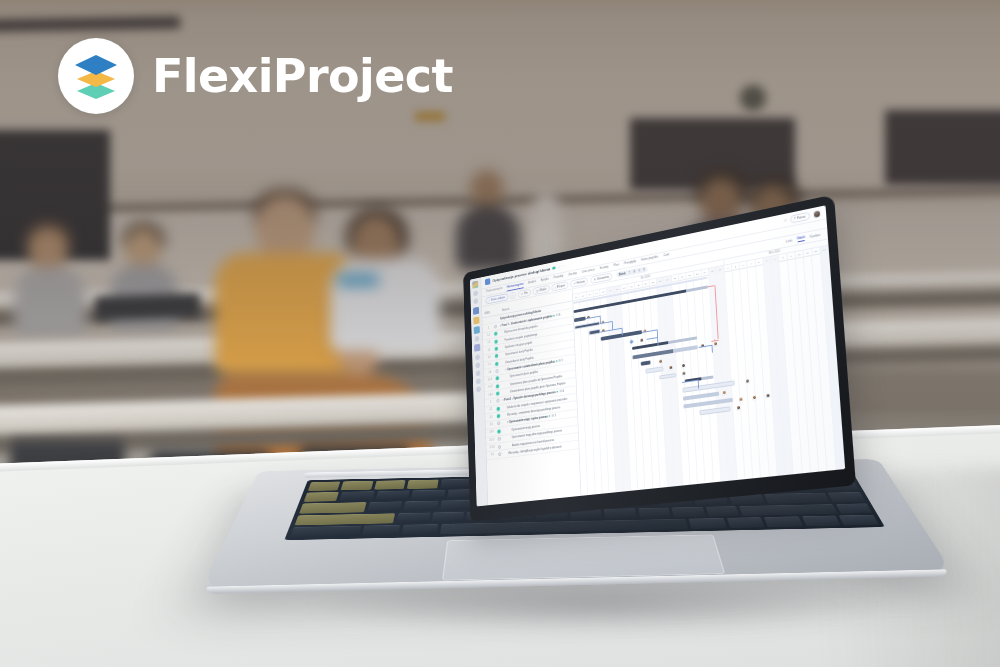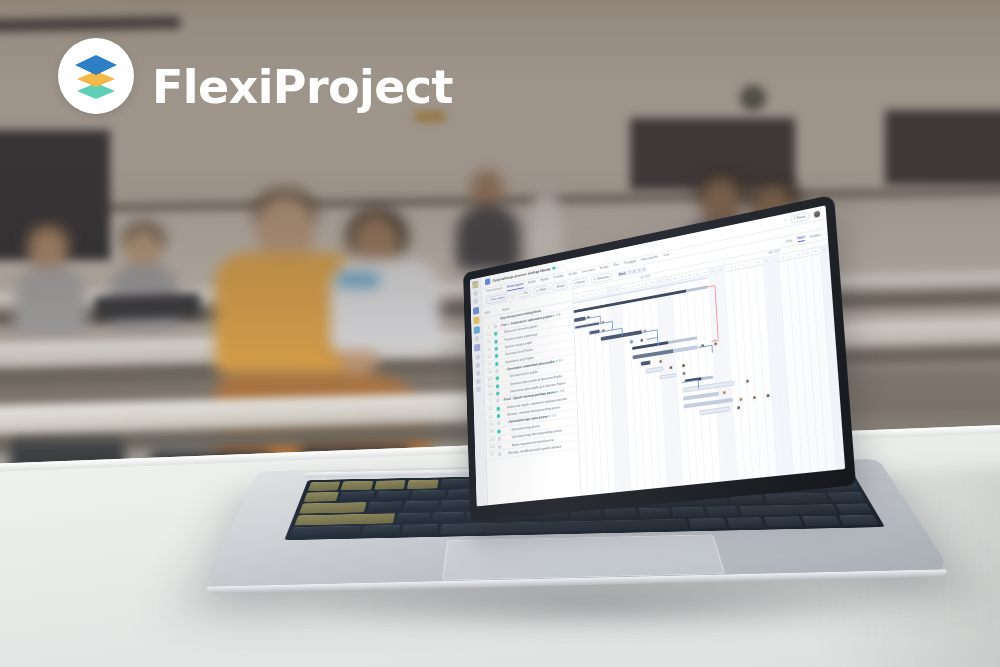--- a/index.html
+++ b/index.html
@@ -397,21 +397,21 @@
     border-radius:0 2px 0 0;
   }
   .crit-arrow{
     position:absolute; width:0; height:0;
     border-top:1.6px solid transparent; border-bottom:1.6px solid transparent;
     border-left:2.2px solid #f09a9c;
   }
 
   
   #logo{
-    position:absolute; left:58px; top:38px; display:flex; align-items:flex-end; gap:18px;
+    position:absolute; left:58px; top:38px; display:flex; align-items:center; gap:18px;
     z-index:80;
   }
   #logo-mark{
     width:76px; height:76px; border-radius:50%; background:#fff;
     display:flex; align-items:center; justify-content:center;
     box-shadow:0 2px 10px rgba(0,0,0,.12);
   }
   #logo-text{
     font-size:46px; font-weight:bold; color:#ffffff; letter-spacing:-0.6px;
     font-family:"DejaVu Sans", sans-serif;

